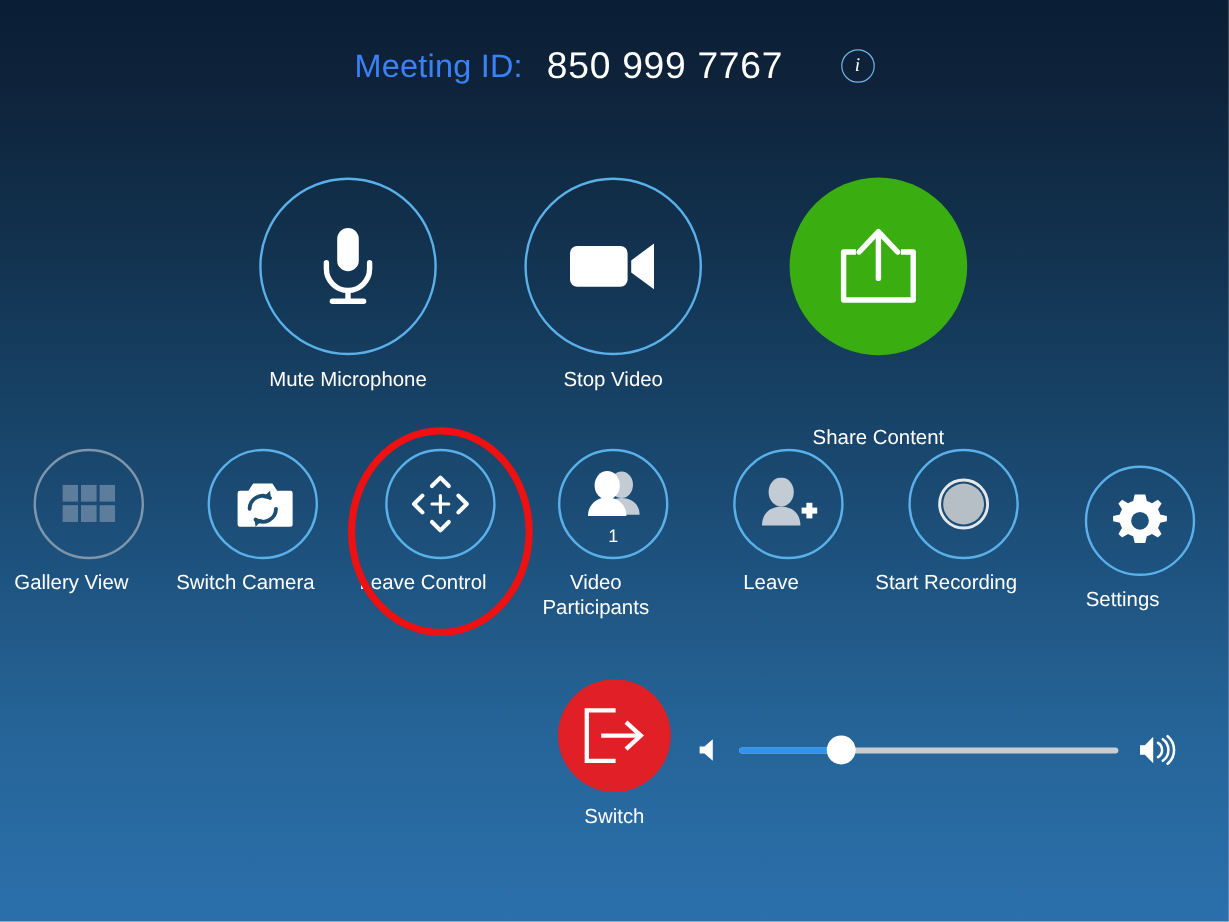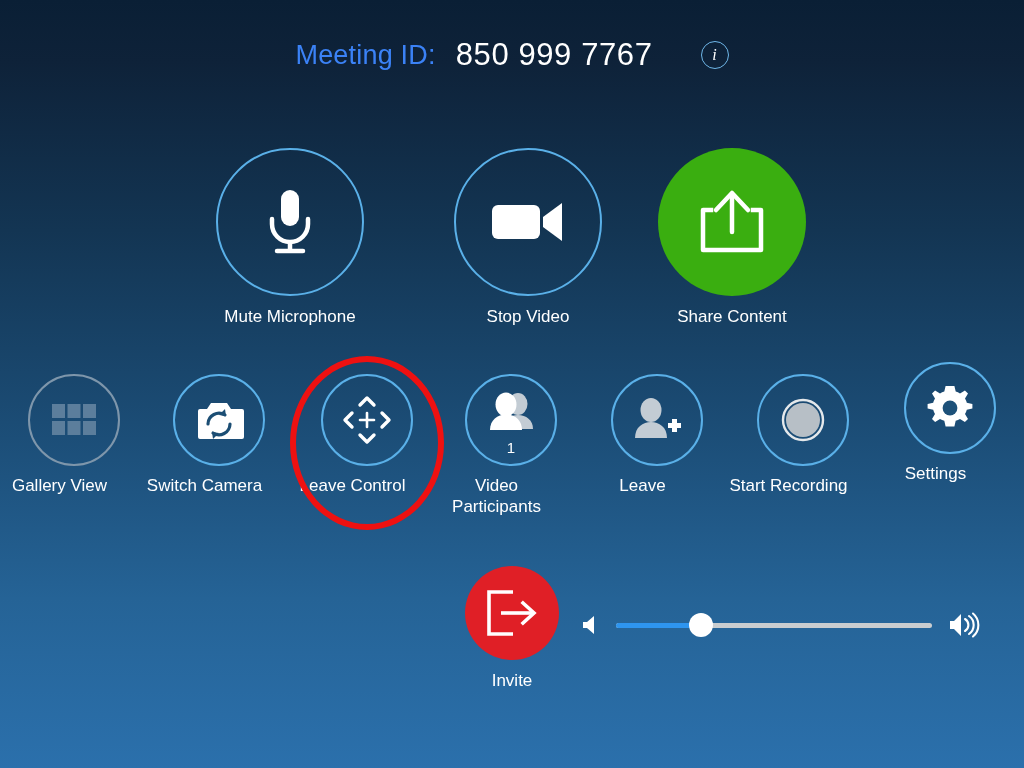--- a/index.html
+++ b/index.html
@@ -87,32 +87,32 @@
     color: #ffffff;
     text-align: center;
     line-height: 21px;
     white-space: pre-line;
   }
   .tile-label.disabled { color: #ffffff; }
 
   
   #row1 .ring { width: 148px; height: 148px; }
   #tile-mute      { left: 216px; top: 148px; width: 148px; }
-  #tile-video     { left: 454px; top: 148px; width: 148px; }
-  #tile-share     { left: 658px; top: 148px; width: 148px; }
+  #tile-video     { left: 437px; top: 148px; width: 148px; }
+  #tile-share     { left: 658px; top: 148px; width: 148px; gap: 48px; }
 
   
   #row2 .ring { width: 92px; height: 92px; }
   #tile-gallery    { left: 28px;  top: 374px; width: 92px; }
   #tile-switchcam  { left: 173px; top: 374px; width: 92px; }
   #tile-cameractl  { left: 321px; top: 374px; width: 92px; }
   #tile-participants { left: 465px; top: 374px; width: 92px; }
   #tile-invite     { left: 611px; top: 374px; width: 92px; }
   #tile-recording  { left: 757px; top: 374px; width: 92px; }
-  #tile-settings   { left: 904px; top: 362px; width: 92px; }
+  #tile-settings   { left: 904px; top: 388px; width: 92px; }
 
   #tile-gallery .tile-label,
   #tile-switchcam .tile-label,
   #tile-cameractl .tile-label,
   #tile-participants .tile-label,
   #tile-invite .tile-label,
   #tile-recording .tile-label,
   #tile-settings .tile-label { margin-top: 9px; width: 150px; margin-left: -29px; }
 
   
@@ -315,21 +315,21 @@
 </div>
 
 <div class="tile" id="tile-leave">
   <div class="ring ring-filled-red">
     <svg width="54" height="50" viewBox="0 0 54 50">
       <path d="M28 4 H4 V46 H28" fill="none" stroke="#ffffff" stroke-width="3.6" stroke-linejoin="miter"></path>
       <line x1="16" y1="25" x2="48" y2="25" stroke="#ffffff" stroke-width="3.6"></line>
       <path d="M38 15 L49 25 L38 35" fill="none" stroke="#ffffff" stroke-width="3.6" stroke-linecap="square" stroke-linejoin="miter"></path>
     </svg>
   </div>
-  <div class="tile-label">Invite</div>
+  <div class="tile-label">Switch</div>
 </div>
 
 <div id="volume-bar">
   <svg id="vol-low-icon" viewBox="0 0 24 24">
     <path d="M14 3 L7 9 H3 v6 h4 l7 6 Z" fill="#ffffff"></path>
   </svg>
   <div id="slider">
     <div id="slider-track" style="background: rgb(201, 205, 208);"></div>
     <div id="slider-fill" style="width: 27%; background: rgb(46, 149, 239);"></div>
     <div id="slider-thumb" style="left: 27%;"></div>

